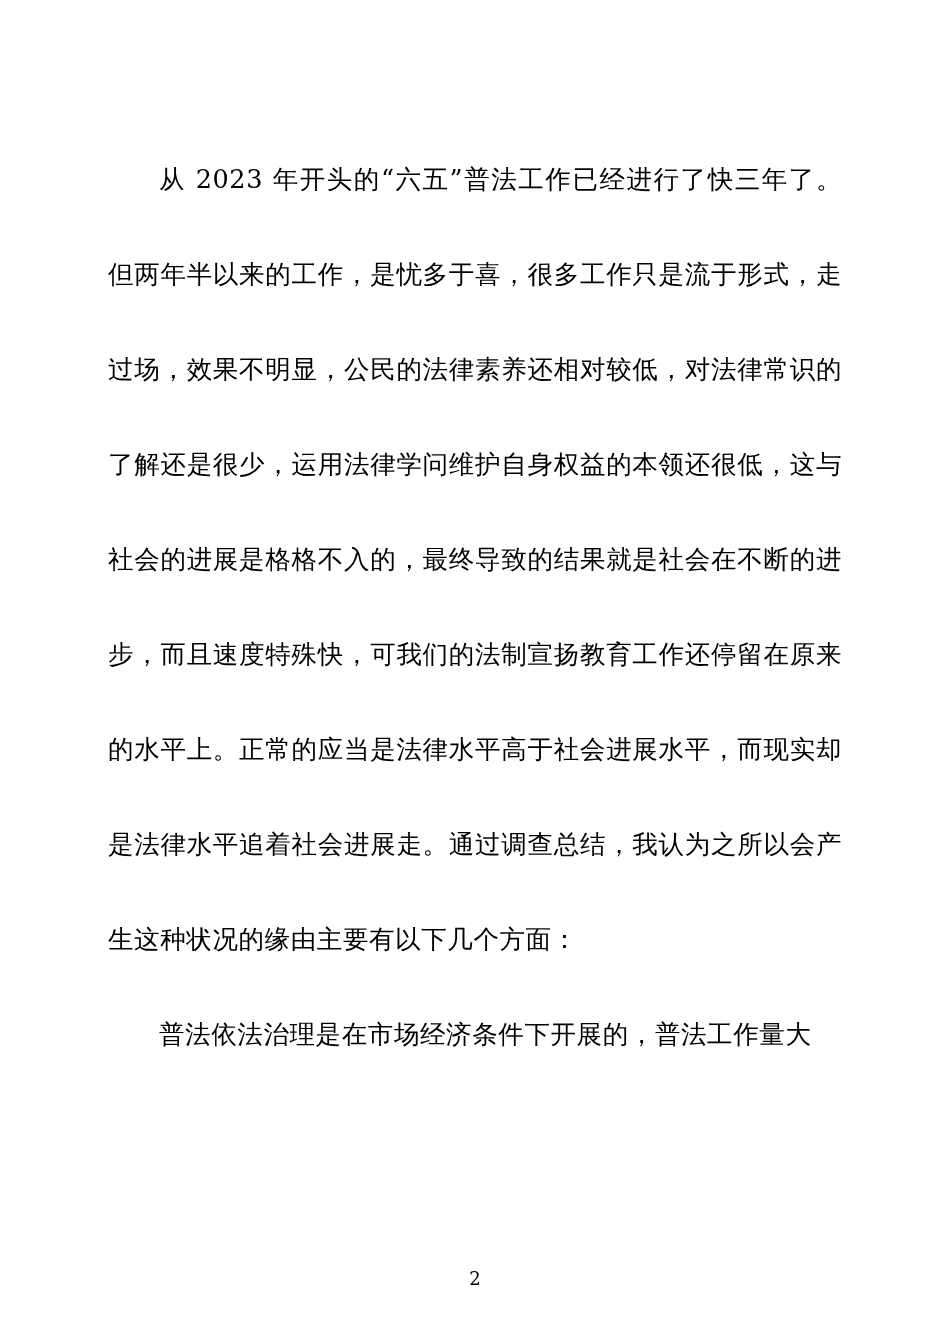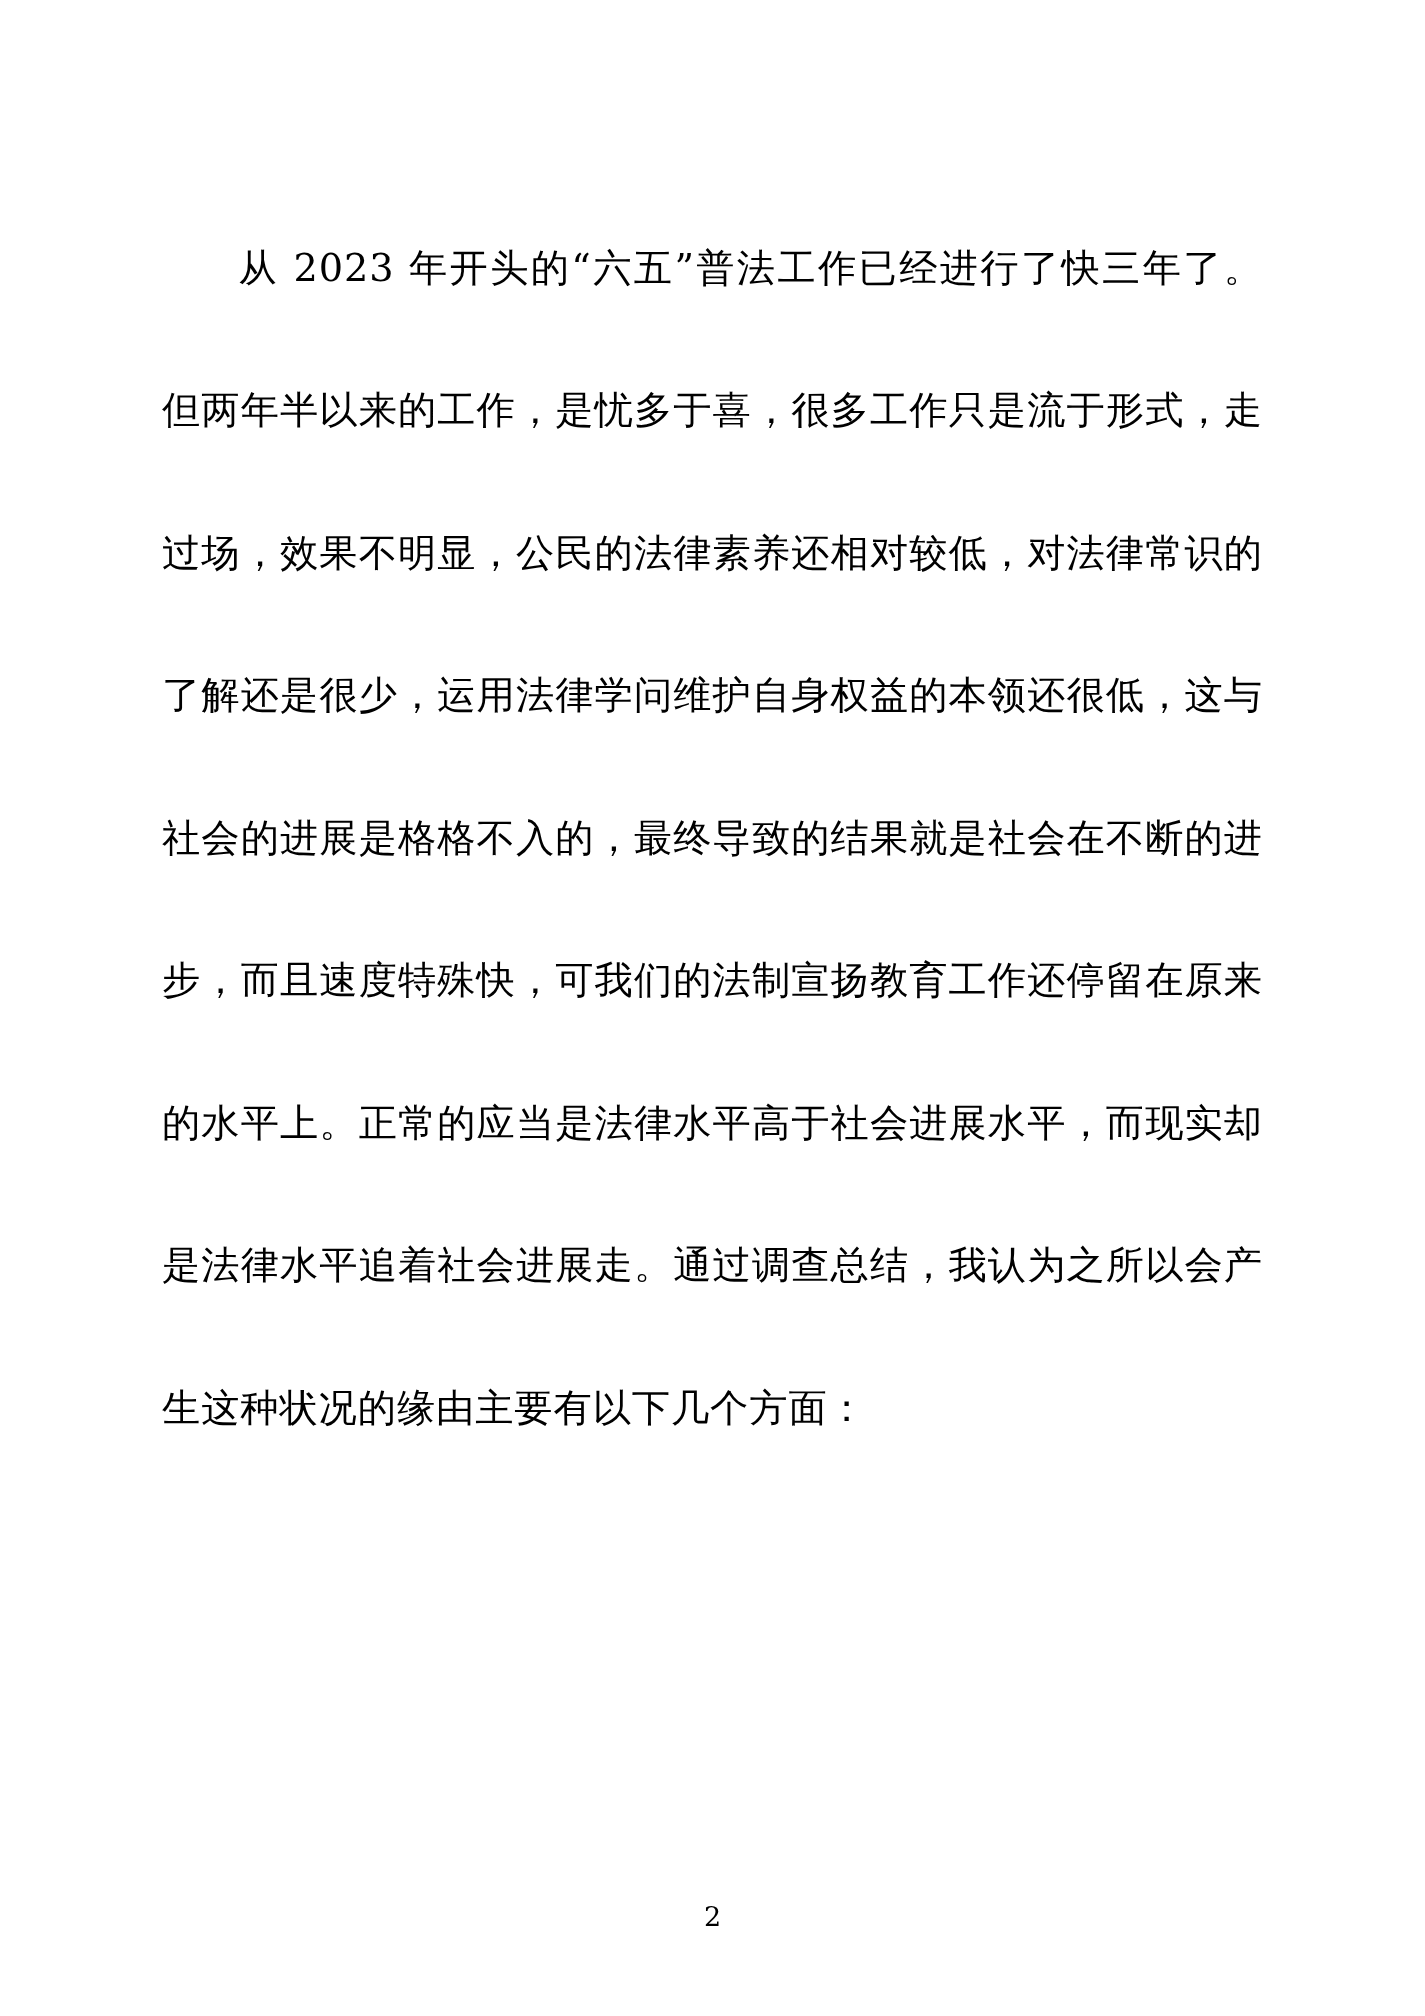--- a/index.html
+++ b/index.html
@@ -48,15 +48,16 @@
     font-family: "DejaVu Serif", "Liberation Serif", serif;
     color: #000000;
   }
 </style>
 </head>
 <body>
 
 <div class="page">
   <div class="doc-body">
     <p class="para">从 2023 年开头的“六五”普法工作已经进行了快三年了。但两年半以来的工作，是忧多于喜，很多工作只是流于形式，走过场，效果不明显，公民的法律素养还相对较低，对法律常识的了解还是很少，运用法律学问维护自身权益的本领还很低，这与社会的进展是格格不入的，最终导致的结果就是社会在不断的进步，而且速度特殊快，可我们的法制宣扬教育工作还停留在原来的水平上。正常的应当是法律水平高于社会进展水平，而现实却是法律水平追着社会进展走。通过调查总结，我认为之所以会产生这种状况的缘由主要有以下几个方面：</p>
+    <p class="para">普法依法治理是在市场经济条件下开展的，普法工作量大</p>
   </div>
   <div class="page-number">2</div>
 </div>
 
 </body></html>

